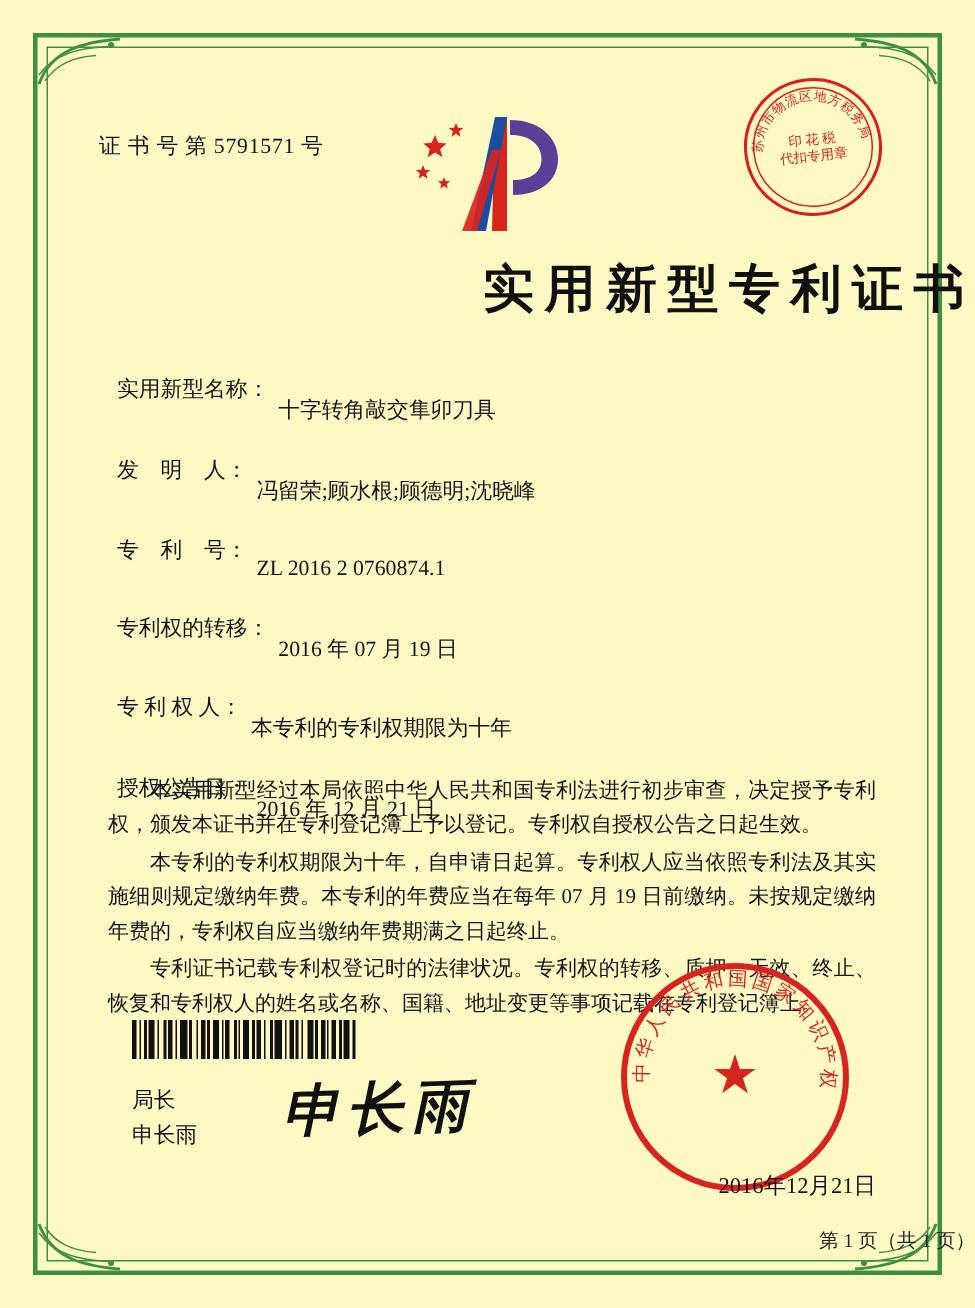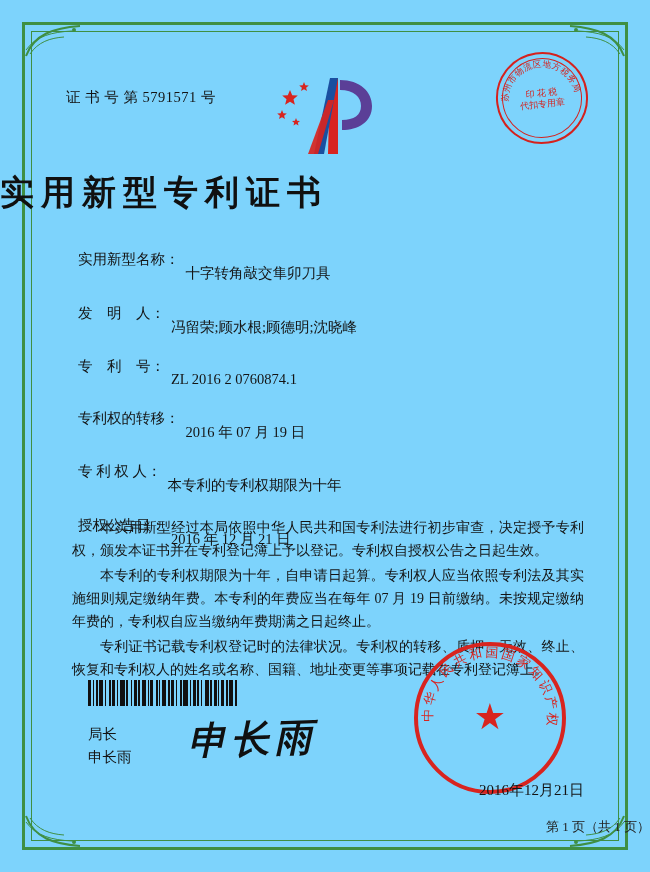--- a/index.html
+++ b/index.html
@@ -11,21 +11,21 @@
     width: 650px;
     height: 872px;
     font-family: "Liberation Serif", serif;
     color: #1a1a1a;
     overflow: hidden;
   }
   .page {
     position: relative;
     width: 650px;
     height: 872px;
-    background: #7dd3fc;
+    background: #fef9c3;
   }
 
   
   .border-outer {
     position: absolute;
     left: 22px;
     top: 22px;
     right: 22px;
     bottom: 22px;
     border: 3px solid #3f8f43;
@@ -109,21 +109,21 @@
     font-family: "Liberation Serif", serif;
     transform: rotate(-6deg);
   }
 
   
   .doc-title {
     position: absolute;
     left: 0;
     right: 0;
     top: 170px;
-    text-align: left;
+    text-align: right;
     font-size: 34px;
     font-weight: bold;
     letter-spacing: 7px;
     color: #101010;
     font-family: "Liberation Serif", serif;
   }
 
   
   .fields {
     position: absolute;

